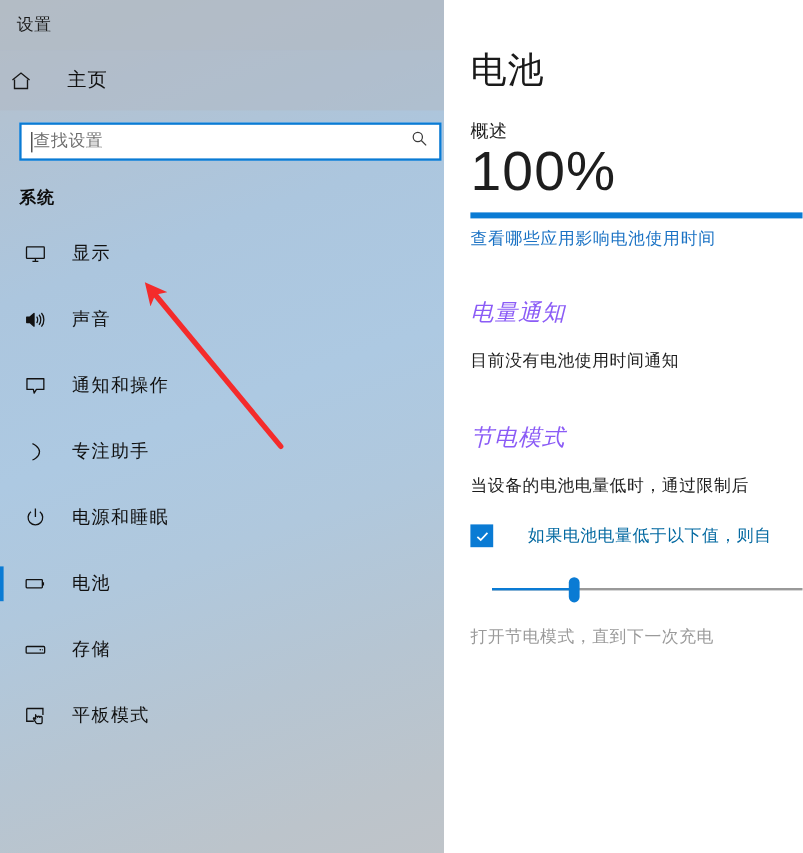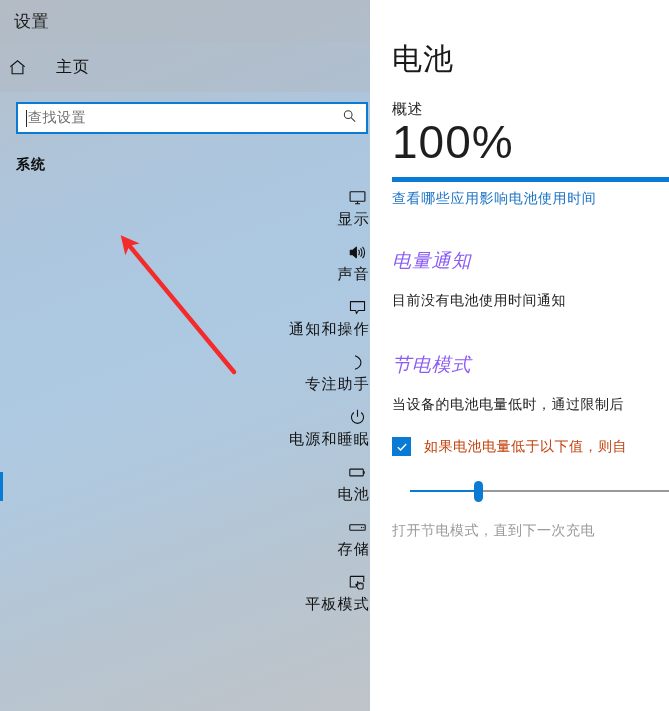--- a/index.html
+++ b/index.html
@@ -42,21 +42,21 @@
   }
   .titlebar {
     height: 42px;
     background: rgba(178,186,195,0.72);
     display: flex;
     align-items: center;
     box-sizing: border-box;
     padding-left: 14px;
   }
   .titlebar-text {
-    font-size: 17px;
+    font-size: 14px;
     color: #1b1b1b;
     letter-spacing: .5px;
     text-align: right;
   }
 
   .home-row {
     height: 50px;
     background: rgba(176,186,197,0.55);
     display: flex;
     align-items: center;
@@ -118,25 +118,24 @@
     letter-spacing: 1px;
   }
 
   .nav-list {
     margin-top: 10px;
   }
   .nav-item {
     position: relative;
     height: 55px;
     display: flex;
-    align-items: flex-end;
+    align-items: center;
     box-sizing: border-box;
     padding-left: 16px;
     cursor: default;
-    flex-direction: column;
   }
   .nav-item .sel-bar {
     position: absolute;
     left: 0;
     top: 13px;
     bottom: 13px;
     width: 3px;
     background: #0a7bd4;
     display: none;
   }
@@ -230,22 +229,22 @@
     height: 19px;
     background: #0a7bd4;
     flex: 0 0 19px;
     display: flex;
     align-items: center;
     justify-content: center;
     cursor: pointer;
   }
   .checkbox-label {
     font-size: 14px;
-    color: #c2410c;
-    margin-left: 13px;
+    color: #0369a1;
+    margin-left: 29px;
     letter-spacing: .5px;
     white-space: nowrap;
   }
   .slider-row {
     position: relative;
     height: 34px;
     margin-top: 18px;
     margin-left: 18px;
   }
   .slider-track {

